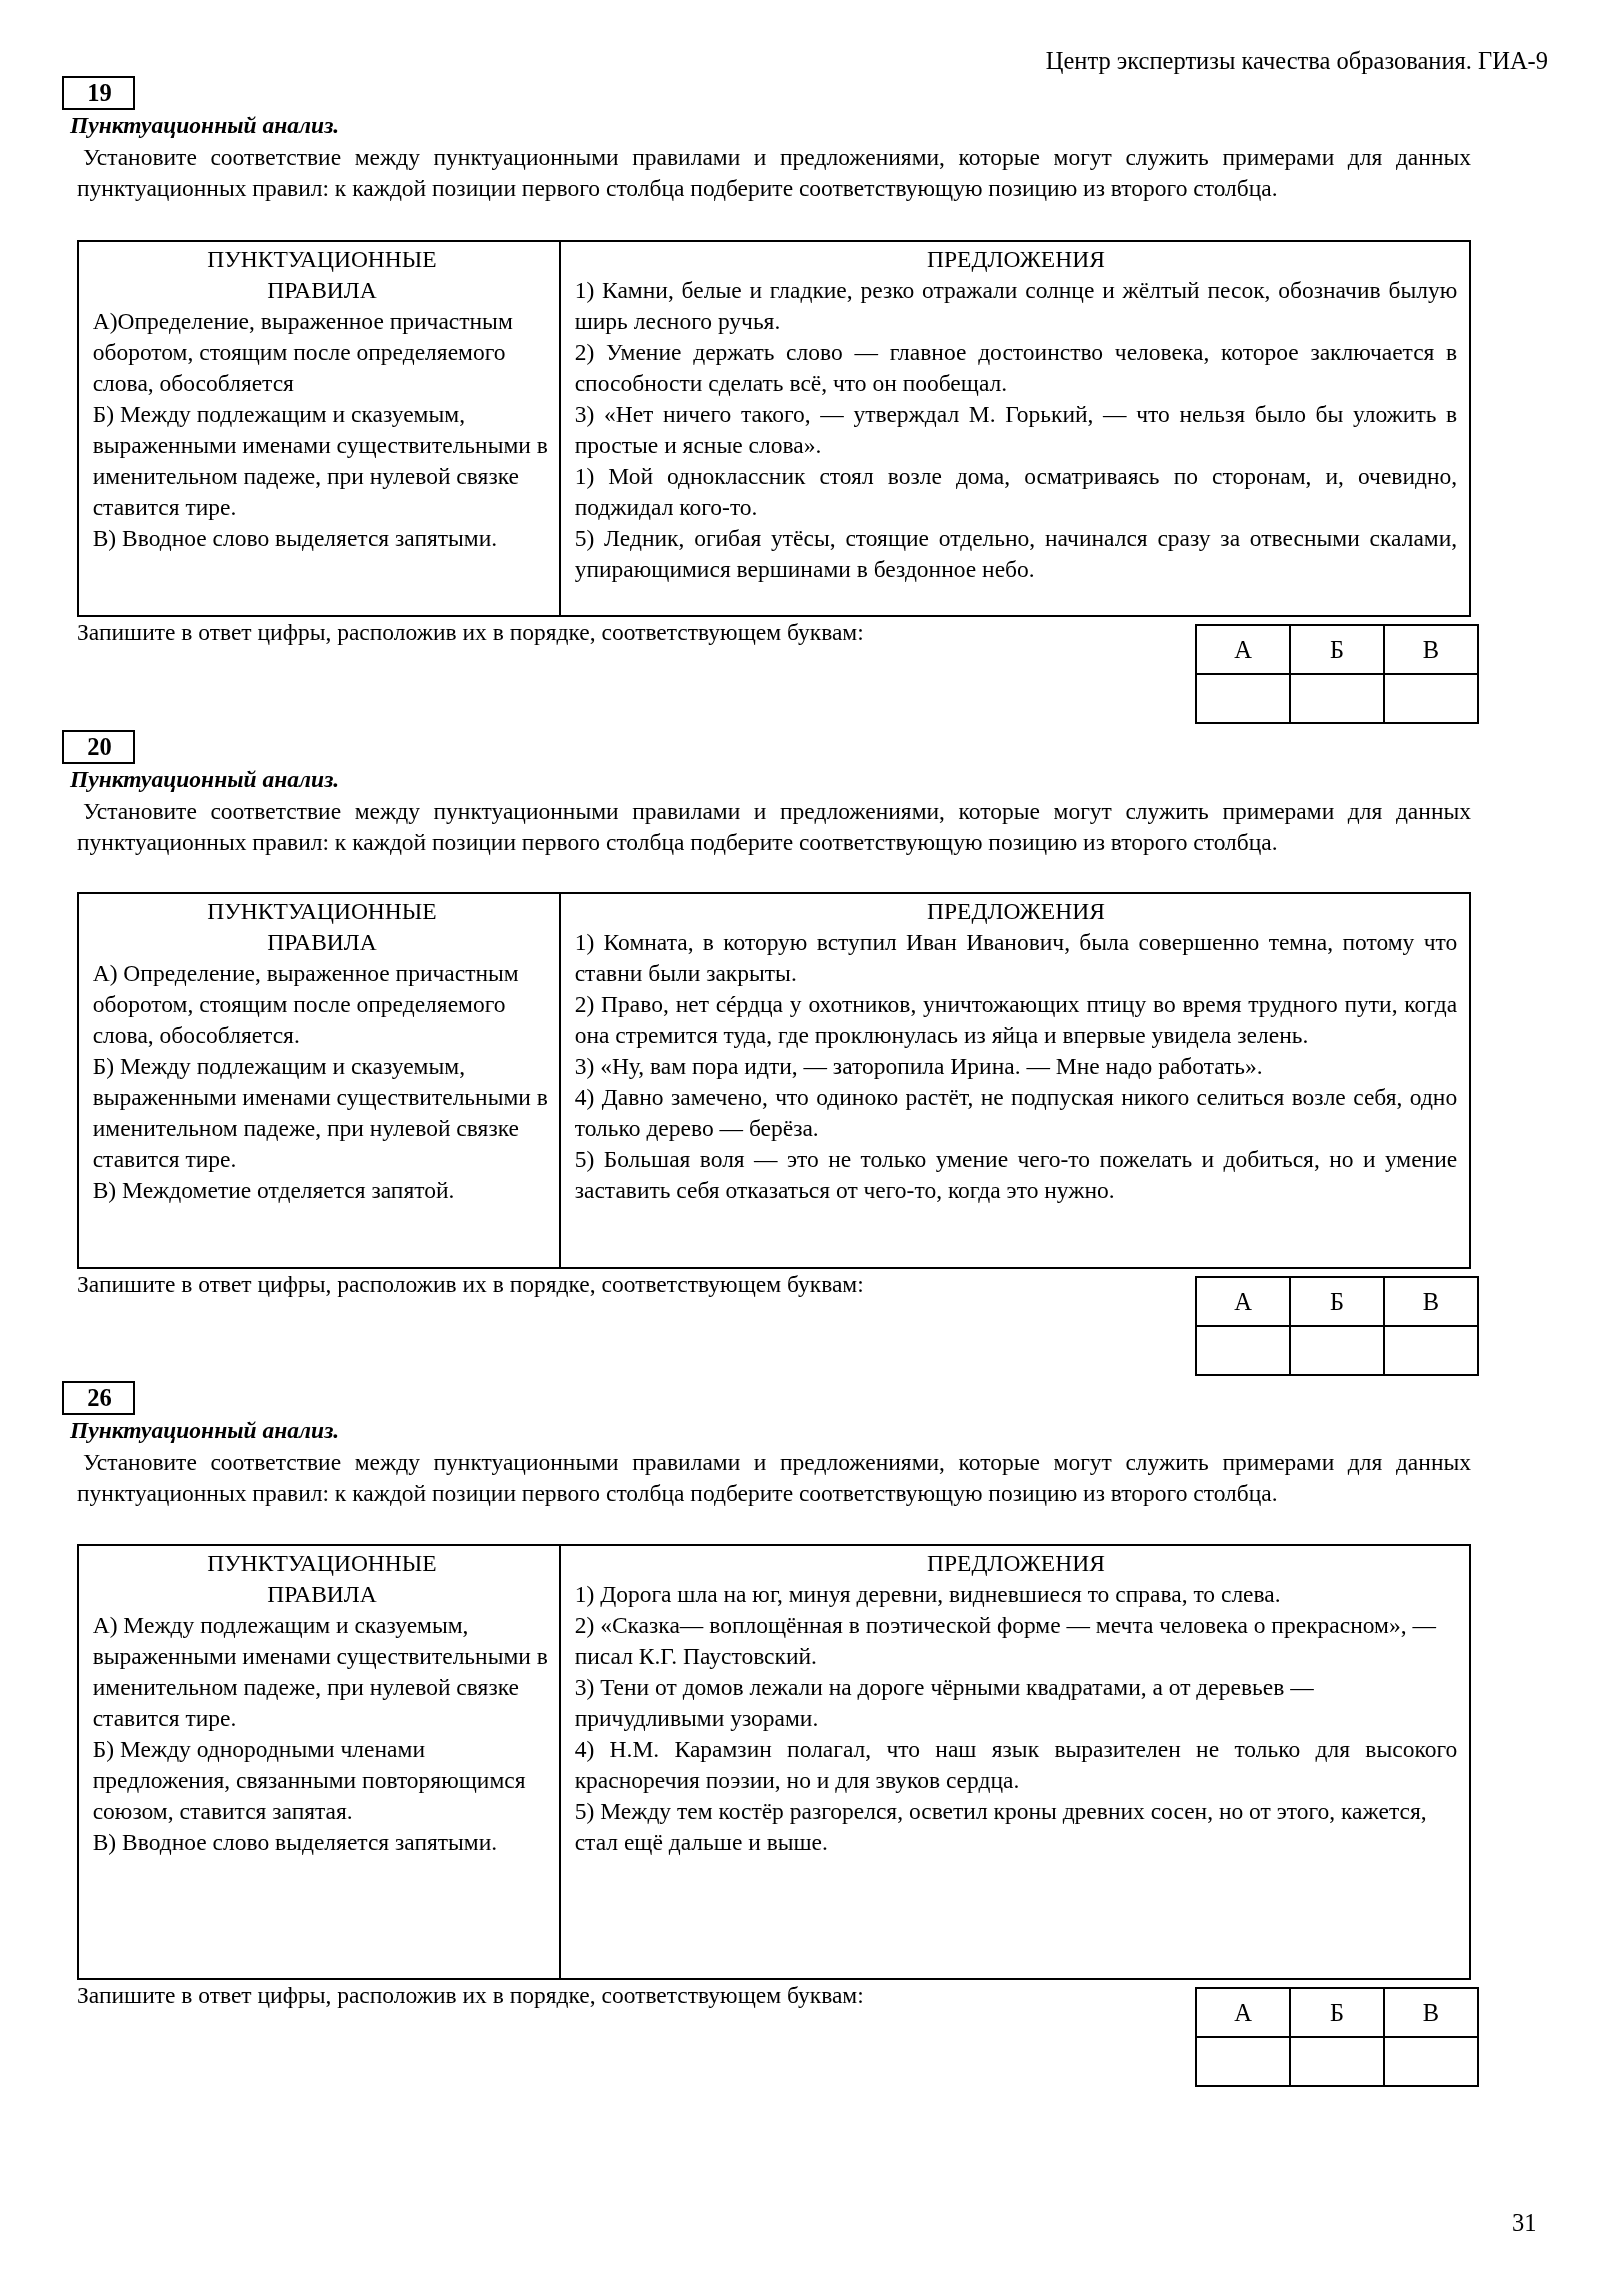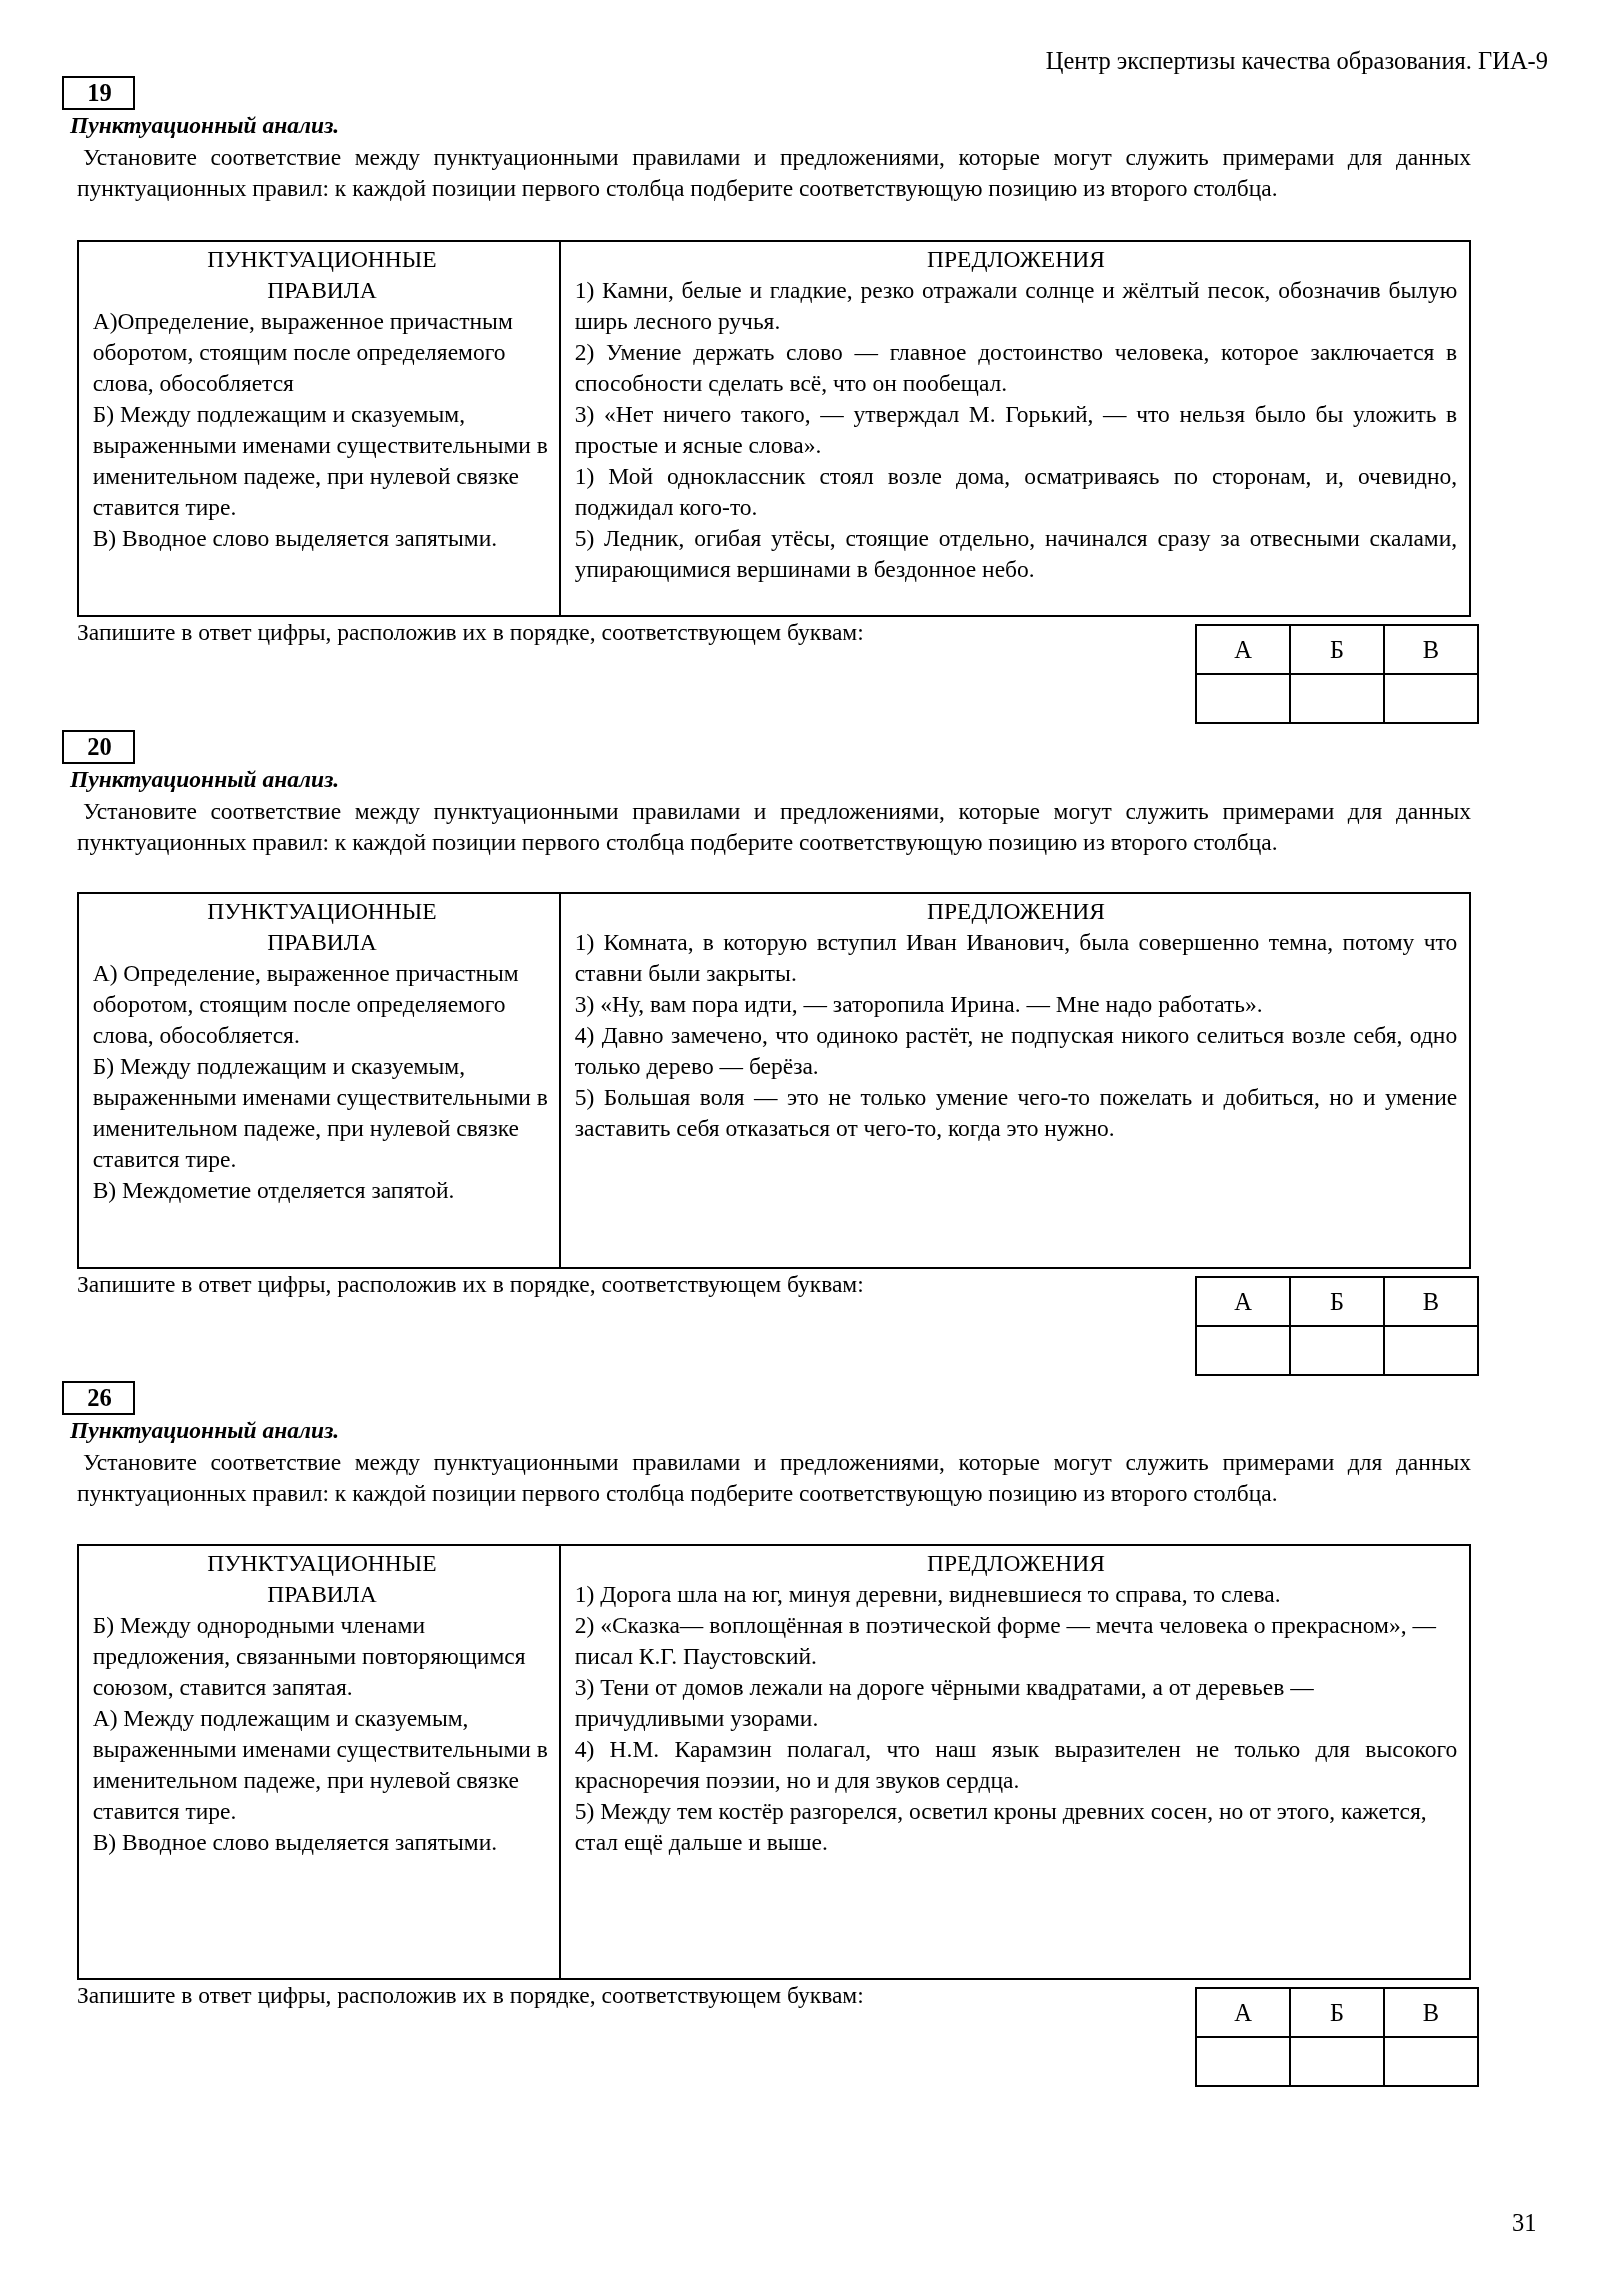--- a/index.html
+++ b/index.html
@@ -116,20 +116,21 @@
         <div>ПУНКТУАЦИОННЫЕ</div>
         <div>ПРАВИЛА</div>
       </div>
       <div class="rule-item">А) Определение, выраженное причастным оборотом, стоящим после определяемого слова, обособляется.</div>
       <div class="rule-item">Б) Между подлежащим и сказуемым, выраженными именами существительными в именительном падеже, при нулевой связке ставится тире.</div>
       <div class="rule-item">В) Междометие отделяется запятой.</div>
     </div>
     <div class="col-sent">
       <div class="col-head">ПРЕДЛОЖЕНИЯ</div>
       <div class="sent-item">1) Комната, в которую вступил Иван Иванович, была совершенно темна, потому что ставни были закрыты.</div>
+      <div class="sent-item">2) Право, нет сéрдца у охотников, уничтожающих птицу во время трудного пути, когда она стремится туда, где проклюнулась из яйца и впервые увидела зелень.</div>
       <div class="sent-item">3) «Ну, вам пора идти, — заторопила Ирина. — Мне надо работать».</div>
       <div class="sent-item">4) Давно замечено, что одиноко растёт, не подпуская никого селиться возле себя, одно только дерево — берёза.</div>
       <div class="sent-item">5) Большая воля — это не только умение чего-то пожелать и добиться, но и умение заставить себя отказаться от чего-то, когда это нужно.</div>
     </div>
   </div>
   <div class="answer-label" style="top:539px;">Запишите в ответ цифры, расположив их в порядке, соответствующем буквам:</div>
   <table class="answer-box" style="top:546px;">
     <tbody>
         <tr>
       <td>А</td>
@@ -148,22 +149,22 @@
 <section class="task" style="top:1381px;">
   <div class="num-box"><span>26</span></div>
   <div class="task-title">Пунктуационный анализ.</div>
   <div class="task-instr">Установите соответствие между пунктуационными правилами и предложениями, которые могут служить примерами для данных пунктуационных правил: к каждой позиции первого столбца подберите соответствующую позицию из второго столбца.</div>
   <div class="match-table" style="top:163px;height:436px;">
     <div class="col-rules">
       <div class="col-head">
         <div>ПУНКТУАЦИОННЫЕ</div>
         <div>ПРАВИЛА</div>
       </div>
+      <div class="rule-item">А) Между подлежащим и сказуемым, выраженными именами существительными в именительном падеже, при нулевой связке ставится тире.</div>
       <div class="rule-item">Б) Между однородными членами предложения, связанными повторяющимся союзом, ставится запятая.</div>
-      <div class="rule-item">А) Между подлежащим и сказуемым, выраженными именами существительными в именительном падеже, при нулевой связке ставится тире.</div>
       <div class="rule-item">В) Вводное слово выделяется запятыми.</div>
     </div>
     <div class="col-sent">
       <div class="col-head">ПРЕДЛОЖЕНИЯ</div>
       <div class="sent-item" style="text-align:left;">1) Дорога шла на юг, минуя деревни, видневшиеся то справа, то слева.</div>
       <div class="sent-item" style="text-align:left;">2) «Сказка— воплощённая в поэтической форме — мечта человека о прекрасном», — писал К.Г. Паустовский.</div>
       <div class="sent-item" style="text-align:left;">3) Тени от домов лежали на дороге чёрными квадратами, а от деревьев — причудливыми узорами.</div>
       <div class="sent-item">4) Н.М. Карамзин полагал, что наш язык выразителен не только для высокого красноречия поэзии, но и для звуков сердца.</div>
       <div class="sent-item" style="text-align:left;">5) Между тем костёр разгорелся, осветил кроны древних сосен, но от этого, кажется, стал ещё дальше и выше.</div>
     </div>

